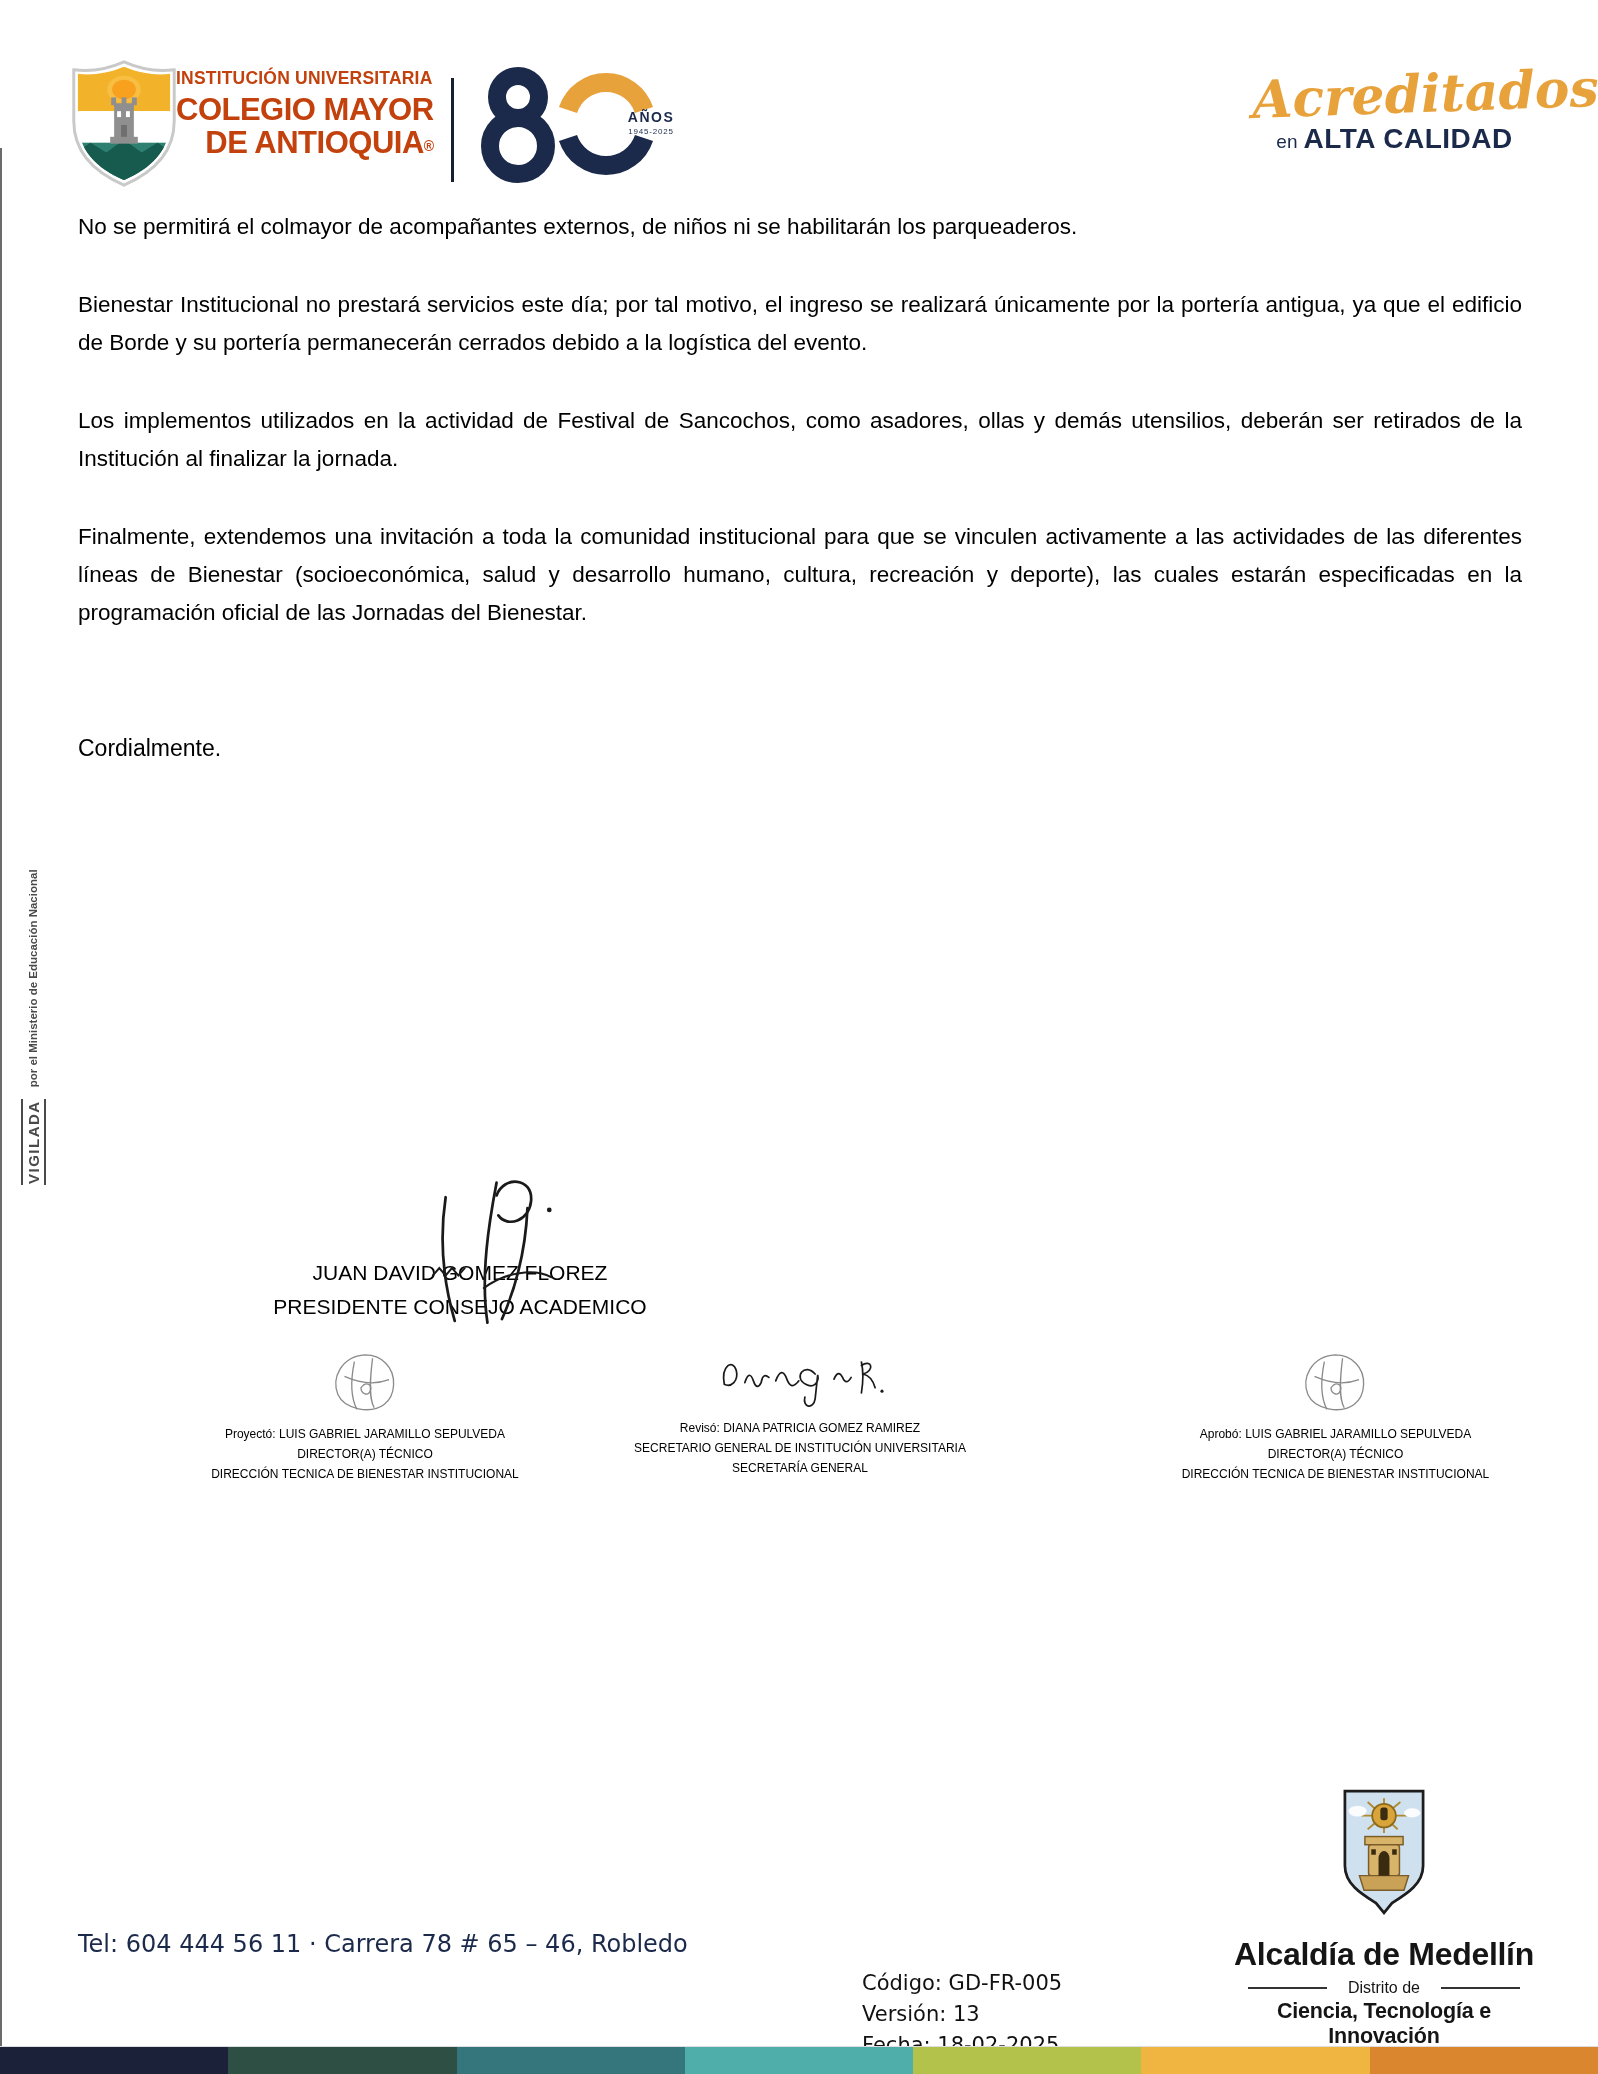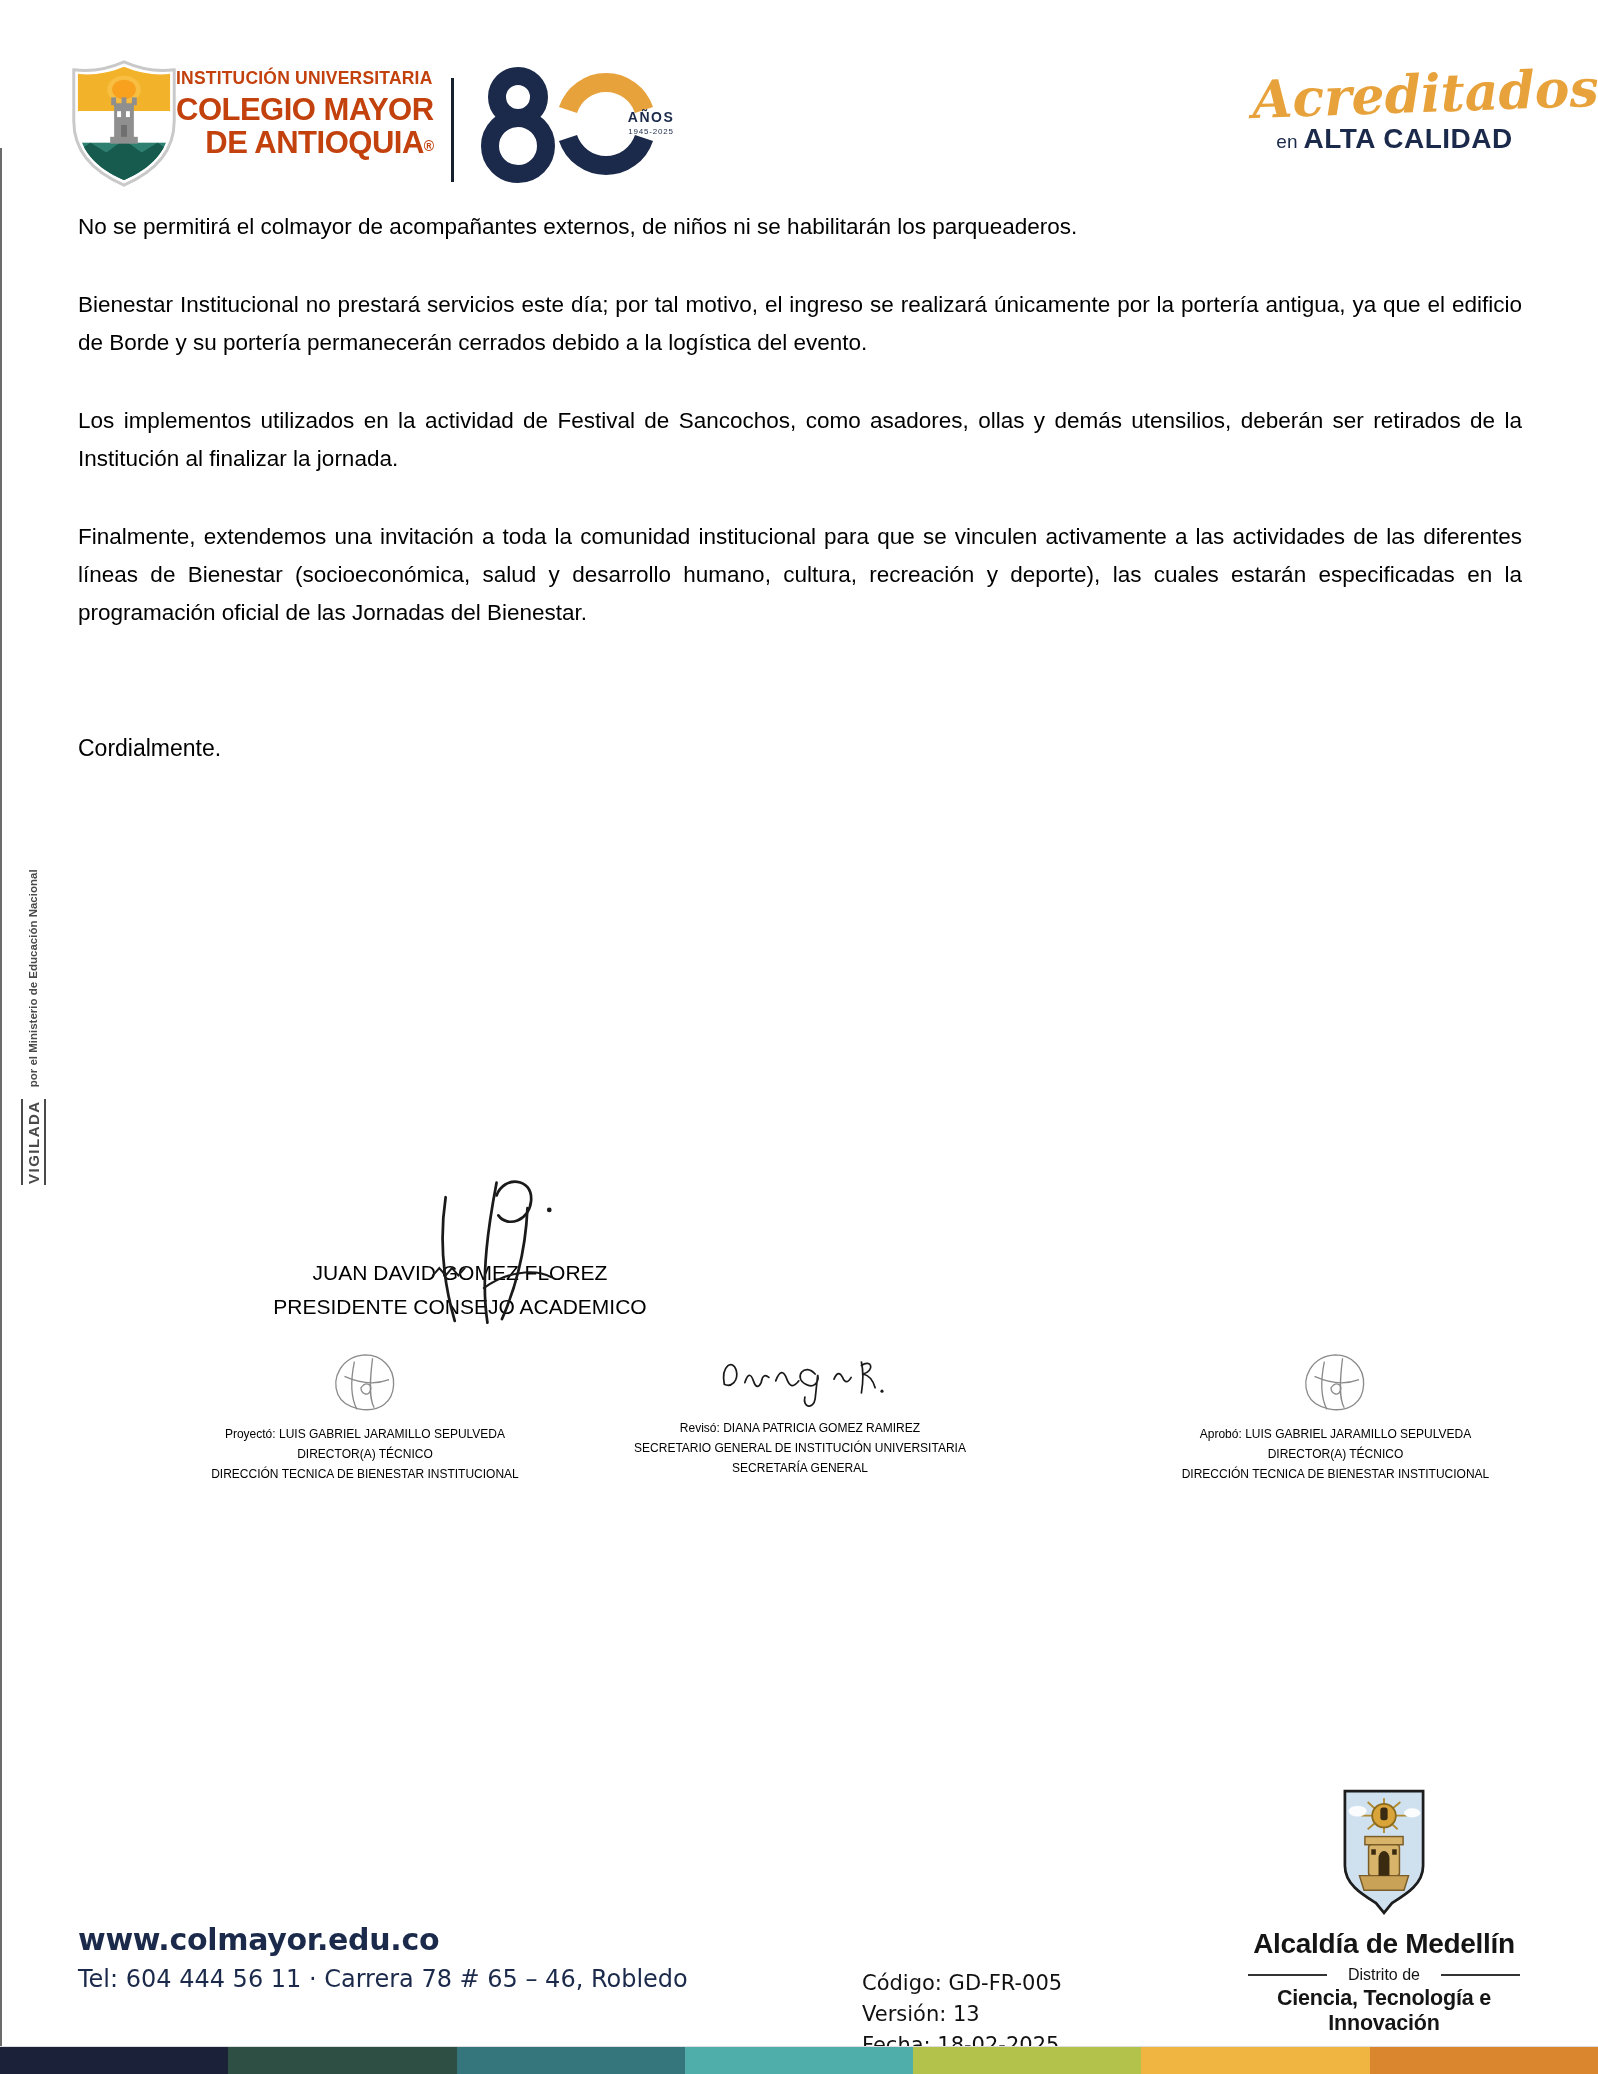--- a/index.html
+++ b/index.html
@@ -50,21 +50,21 @@
 
   
   .site{position:absolute;left:78px;top:1922px;color:var(--c-navy,#1b2a4a);
         font-family:"DejaVu Sans",sans-serif;}
   .site-url{font-size:30px;font-weight:bold;letter-spacing:-.3px;}
   .site-contact{font-size:24px;margin-top:8px;font-weight:500;}
   .docmeta{position:absolute;left:862px;top:1968px;font-family:"DejaVu Sans",sans-serif;
            font-size:21px;line-height:31px;color:#111;}
   .alcaldia{position:absolute;left:1230px;top:1782px;width:308px;text-align:center;color:#151515;}
   .alcaldia-shield{width:100px;height:140px;}
-  .alcaldia-title{font-size:28px;font-weight:bold;margin-top:2px;letter-spacing:-.3px;}
+  .alcaldia-title{font-size:32px;font-weight:bold;margin-top:10px;letter-spacing:-.3px;}
   .alcaldia-distrito{display:flex;align-items:center;gap:21px;margin:6px 18px 2px 18px;}
   .alcaldia-distrito .rule{flex:1;height:2px;background:#333;}
   .alcaldia-distrito .lbl{font-size:16px;}
   .alcaldia-sub{font-size:21.5px;font-weight:bold;letter-spacing:-.2px;}
   .colorbar{position:absolute;left:0;right:0;bottom:0;height:27px;display:flex;border-top:1px solid #ddd;}
   .bar-seg{flex:1;}
 
   svg text{font-family:"Liberation Sans",sans-serif;}
 </style>
 </head>
@@ -212,21 +212,20 @@
         <div>Aprobó: LUIS GABRIEL JARAMILLO SEPULVEDA</div>
         <div>DIRECTOR(A) TÉCNICO</div>
         <div>DIRECCIÓN TECNICA DE BIENESTAR INSTITUCIONAL</div>
       </div>
     </div>
   </section>
 
   <footer>
 
     <div class="site">
-      <div class="site-url">www.colmayor.edu.co</div>
       <div class="site-contact">Tel: 604 444 56 11  ·  Carrera 78 # 65 – 46, Robledo</div>
     </div>
 
     <div class="docmeta">
       <div>Código: GD-FR-005</div>
       <div>Versión: 13</div>
       <div>Fecha: 18-02-2025</div>
     </div>
 
     <div class="alcaldia">

